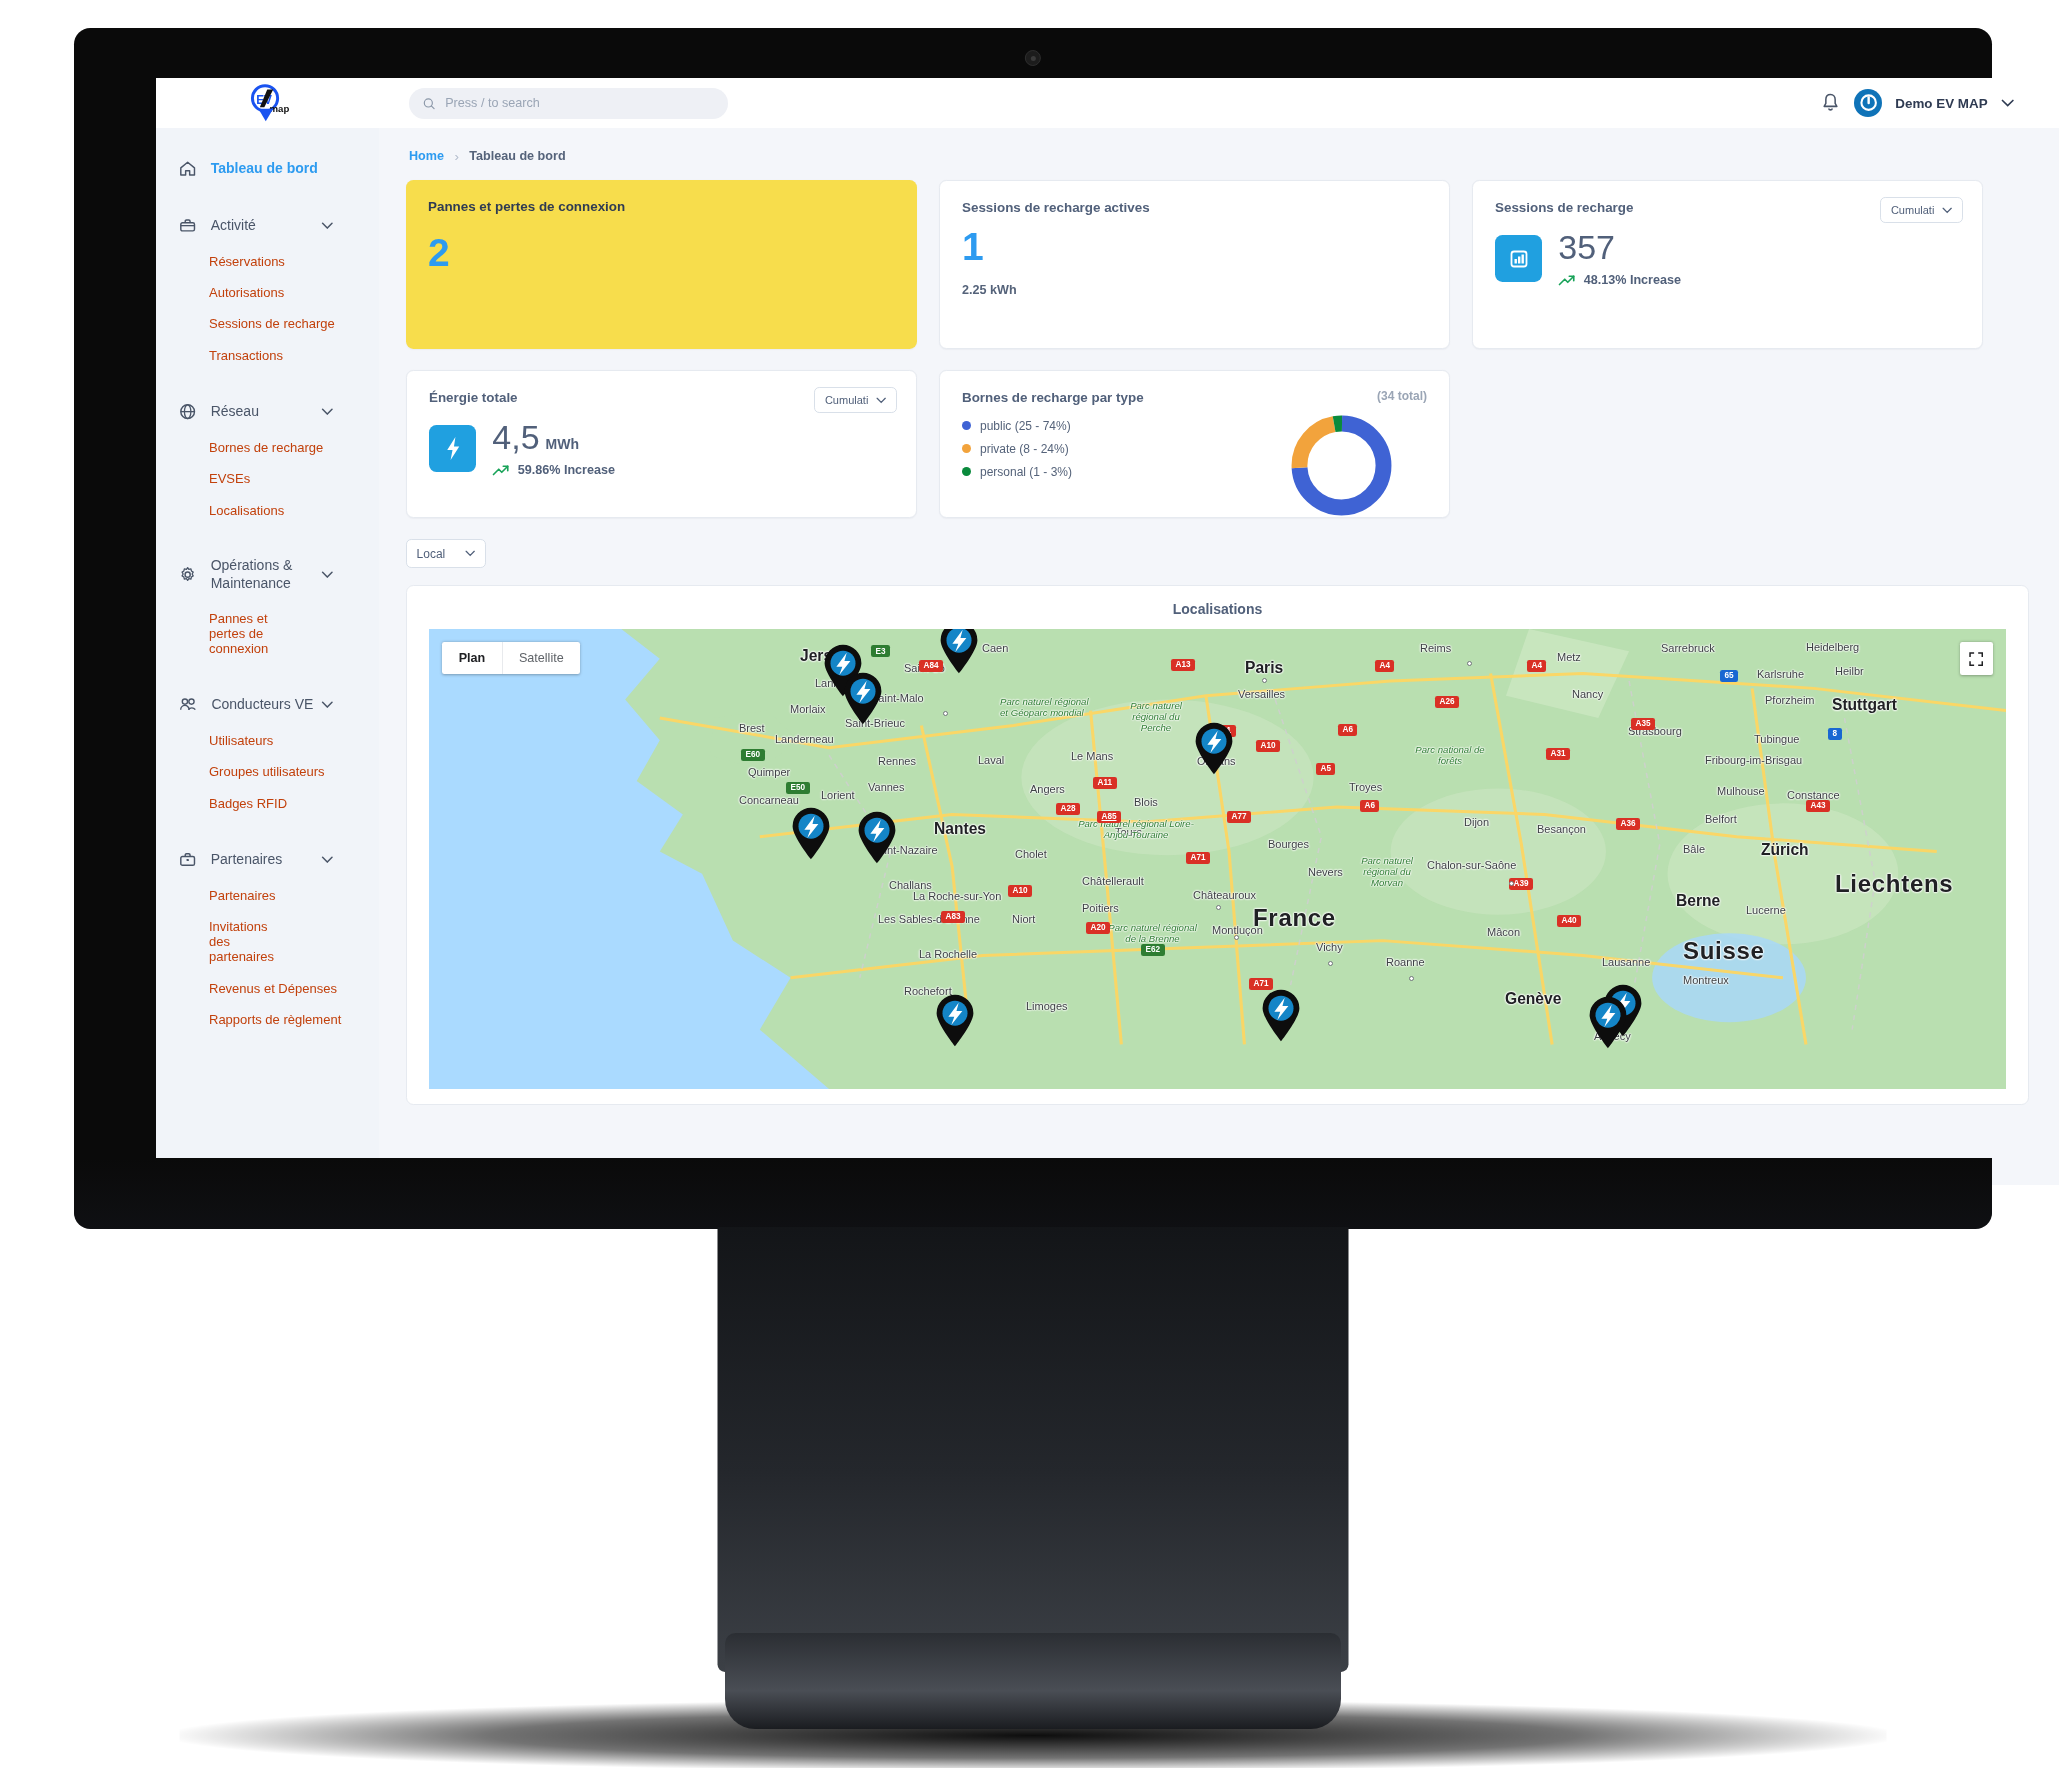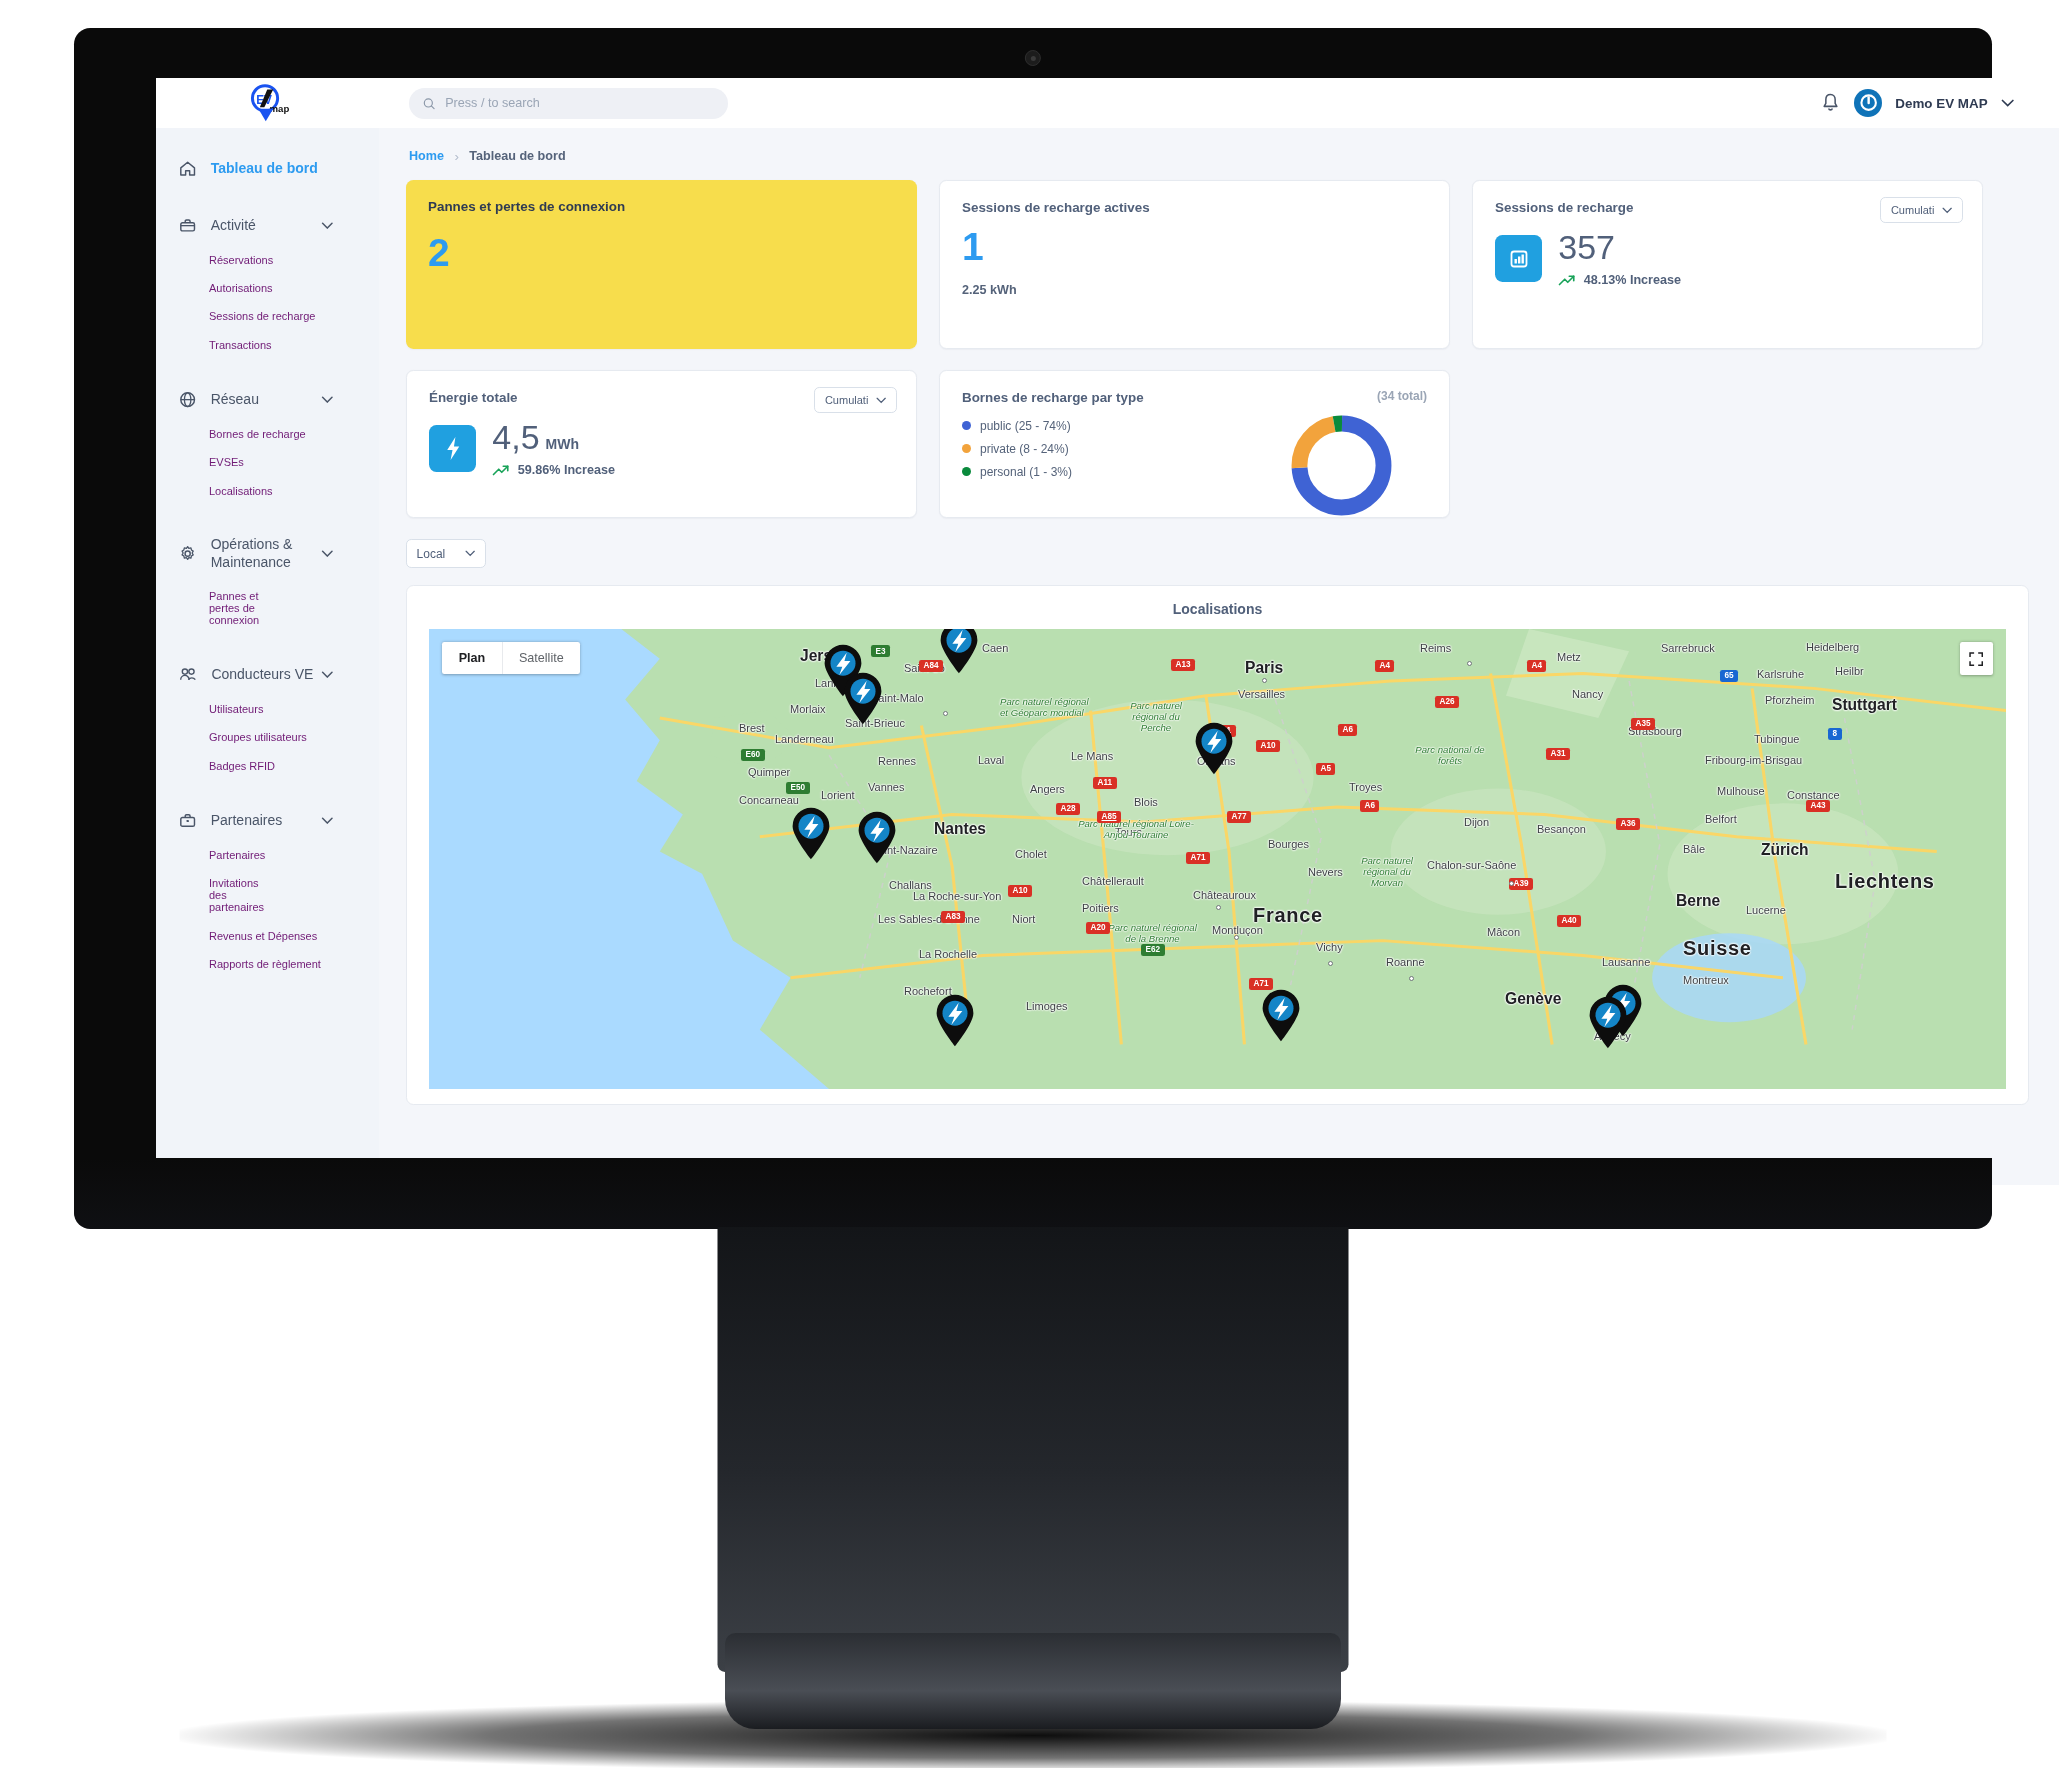--- a/index.html
+++ b/index.html
@@ -87,21 +87,21 @@
   }
   .nav-group { margin-bottom: 4.5px; }
   .nav-parent {
     display:flex; align-items:center; gap:13.4px;
     padding: 10.4px 22px; position:relative; cursor:pointer;
   }
   .nav-parent .nav-label { font-size:14px; color:#4a5568; line-height:1.25; }
   .nav-parent.active .nav-label { color:#2d9bf0; font-weight:bold; }
   .chev { position:absolute; right: 45px; color:#4a5568; }
   .nav-child {
-    padding: 8.2px 22px 8.2px 53px; font-size:11px; color:#701a75; cursor:pointer;
+    padding: 8.2px 22px 8.2px 53px; font-size:13px; color:#c2410c; cursor:pointer;
   }
   .sec-gap { height: 16.3px; }
 
   #content { flex:1; padding: 16.3px 30px 0 27px; overflow:hidden; }
   #breadcrumb { display:flex; align-items:center; gap:10.4px; font-size:12.6px; padding: 4.5px 0 16.3px 3px;}
   #breadcrumb .crumb-home { color:#2d9bf0; font-weight:bold; }
   #breadcrumb .crumb-sep { color:#b3bdcc; font-size:13.4px; }
   #breadcrumb .crumb-current { color:#55637a; font-weight:bold; }
 
   
@@ -170,21 +170,21 @@
   #map-toggle div + div { border-left:0.7px solid #e8eaed; }
   #fullscreen-btn {
     position:absolute; right:13.4px; top:13.4px; z-index:6; width:33px; height:33px;
     background:#fff; border-radius:2.2px; box-shadow:0 0.7px 3px rgba(0,0,0,.3);
     display:flex; align-items:center; justify-content:center; cursor:pointer;
   }
   .map-label { position:absolute; font-family:"Liberation Sans", sans-serif; white-space:nowrap;
                text-shadow: 0 0 2.2px #fff, 0 0 2.2px #fff, 0 0 2.2px #fff, 0 0 1.5px #fff; }
   .lbl-city { font-size:11px; color:#3c4043; }
   .lbl-city-big { font-size:15.6px; color:#202124; font-weight:bold; }
-  .lbl-country { font-size:20px; color:#202124; font-weight:bold; letter-spacing:0.7px;}
+  .lbl-country { font-size:24px; color:#202124; font-weight:bold; letter-spacing:0.7px;}
   .lbl-park { font-size:9.6px; color:#2e7d32; font-style:italic; }
   .city-dot { position:absolute; width:5.2px; height:5.2px; border-radius:50%; background:#fff; border:1.5px solid #70757a; }
   .road-badge { position:absolute; font-size:8.2px; color:#fff; background:#d93025;
                 border-radius:2.2px; padding:1.5px 4.5px; font-weight:bold; }
   .road-badge.green { background:#2e7d32; }
   .road-badge.blue { background:#1967d2; }
   .pin { position:absolute; width:42px; height:53px; }
 </style>
 </head>
 <body>

